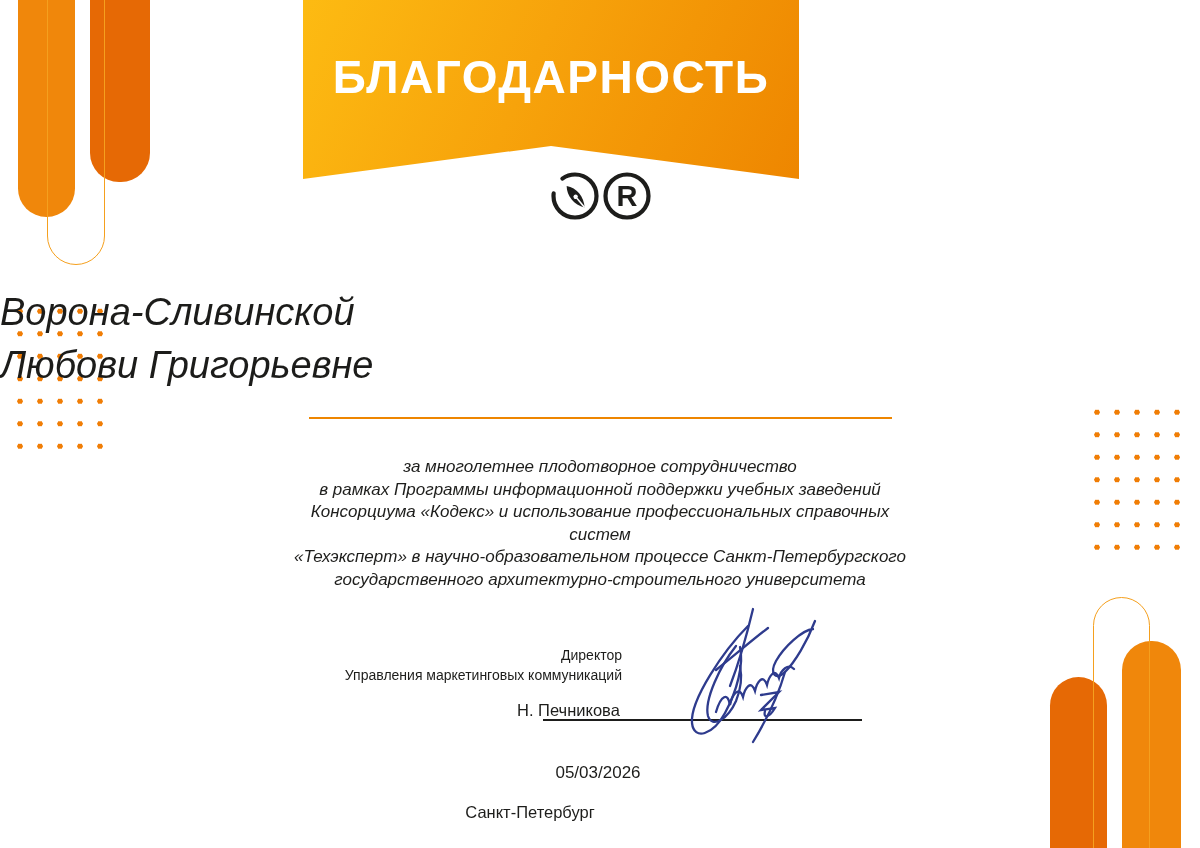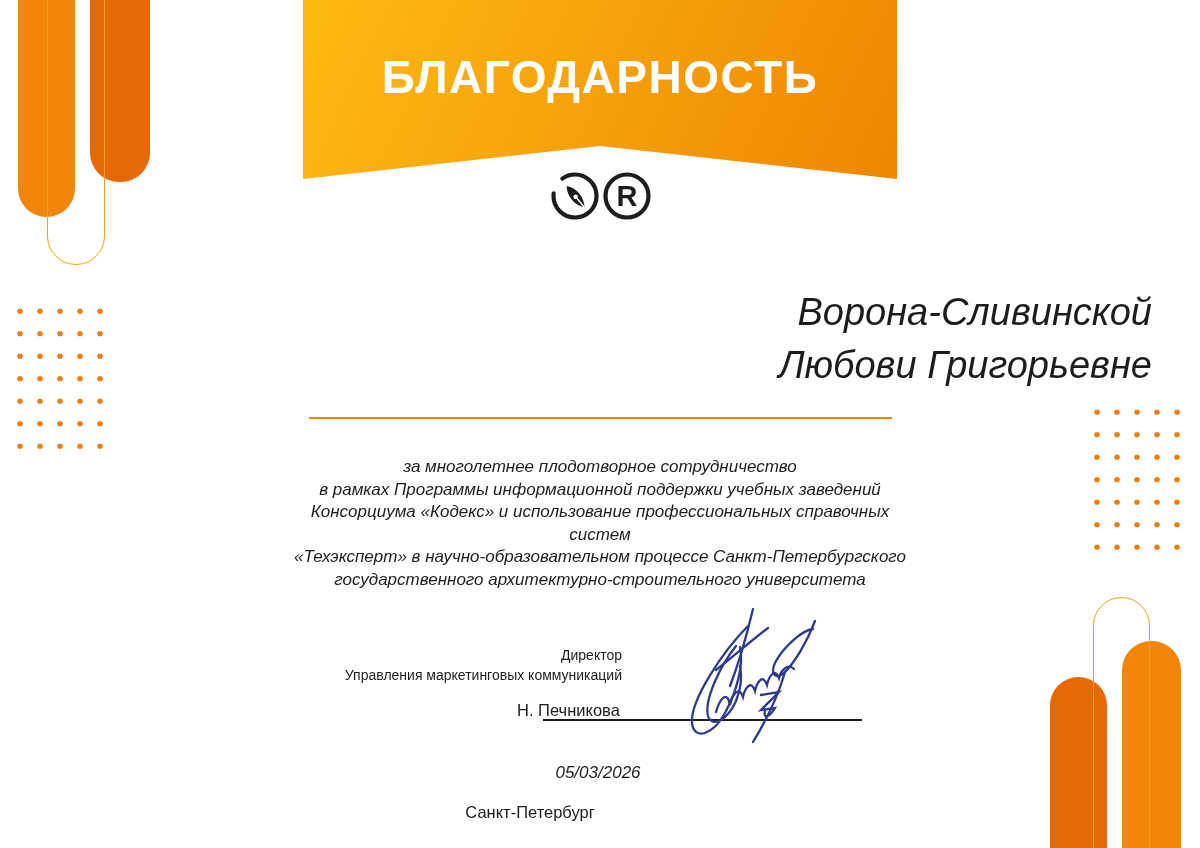--- a/index.html
+++ b/index.html
@@ -21,38 +21,38 @@
   
   .dots{
     position:absolute;
     background-image:radial-gradient(circle,#F07D05 2.5px,rgba(240,125,5,0) 2.9px);
     background-size:20px 22.5px;
     background-position:0 0;
   }
 
   
   .banner{
-    position:absolute;left:303px;top:0;width:594px;height:179px;
+    position:absolute;left:303px;top:0;width:496px;height:179px;
     background:linear-gradient(115deg,#FDBB12 0%,#F7A30B 45%,#EE8600 100%);
     clip-path:polygon(0 0,100% 0,100% 100%,50% 81.5%,0 100%);
     text-align:center;
   }
   .banner-title{
     margin:0;padding-top:54px;
     font-size:46px;font-weight:700;letter-spacing:1.5px;
     color:#ffffff;line-height:1;
   }
 
   
   .logo{position:absolute;left:549px;top:170px;width:104px;height:52px;}
 
   
   .recipient{
     position:absolute;left:0;top:286px;width:1152px;
-    text-align:right;font-style:italic;font-weight:400;
+    text-align:left;font-style:italic;font-weight:400;
     font-size:38px;line-height:53px;color:#1c1c1a;
     white-space:pre-line;
   }
   .recipient-rule{
     position:absolute;left:309px;top:417px;width:583px;height:2px;
     background:#EE8600;
   }
 
   
   .body-text{
@@ -74,21 +74,21 @@
   }
   .signature-rule{
     position:absolute;left:543px;top:719px;width:319px;height:1.5px;
     background:#1d1d1b;
   }
   .signature-svg{position:absolute;left:652px;top:606px;width:175px;height:142px;z-index:2;}
 
   
   .cert-date{
     position:absolute;left:0;top:763px;width:1196px;text-align:center;
-    font-size:17px;color:#1d1d1b;font-style:italic;
+    font-size:17px;color:#1d1d1b;
   }
   .cert-city{
     position:absolute;left:0;top:803px;width:1060px;text-align:center;
     font-size:16.5px;color:#1d1d1b;
   }
 </style>
 </head>
 <body>
 
 <div class="pill pill-top pill-fill-light" style="left:18px;top:0;width:57px;height:217px;"></div>

